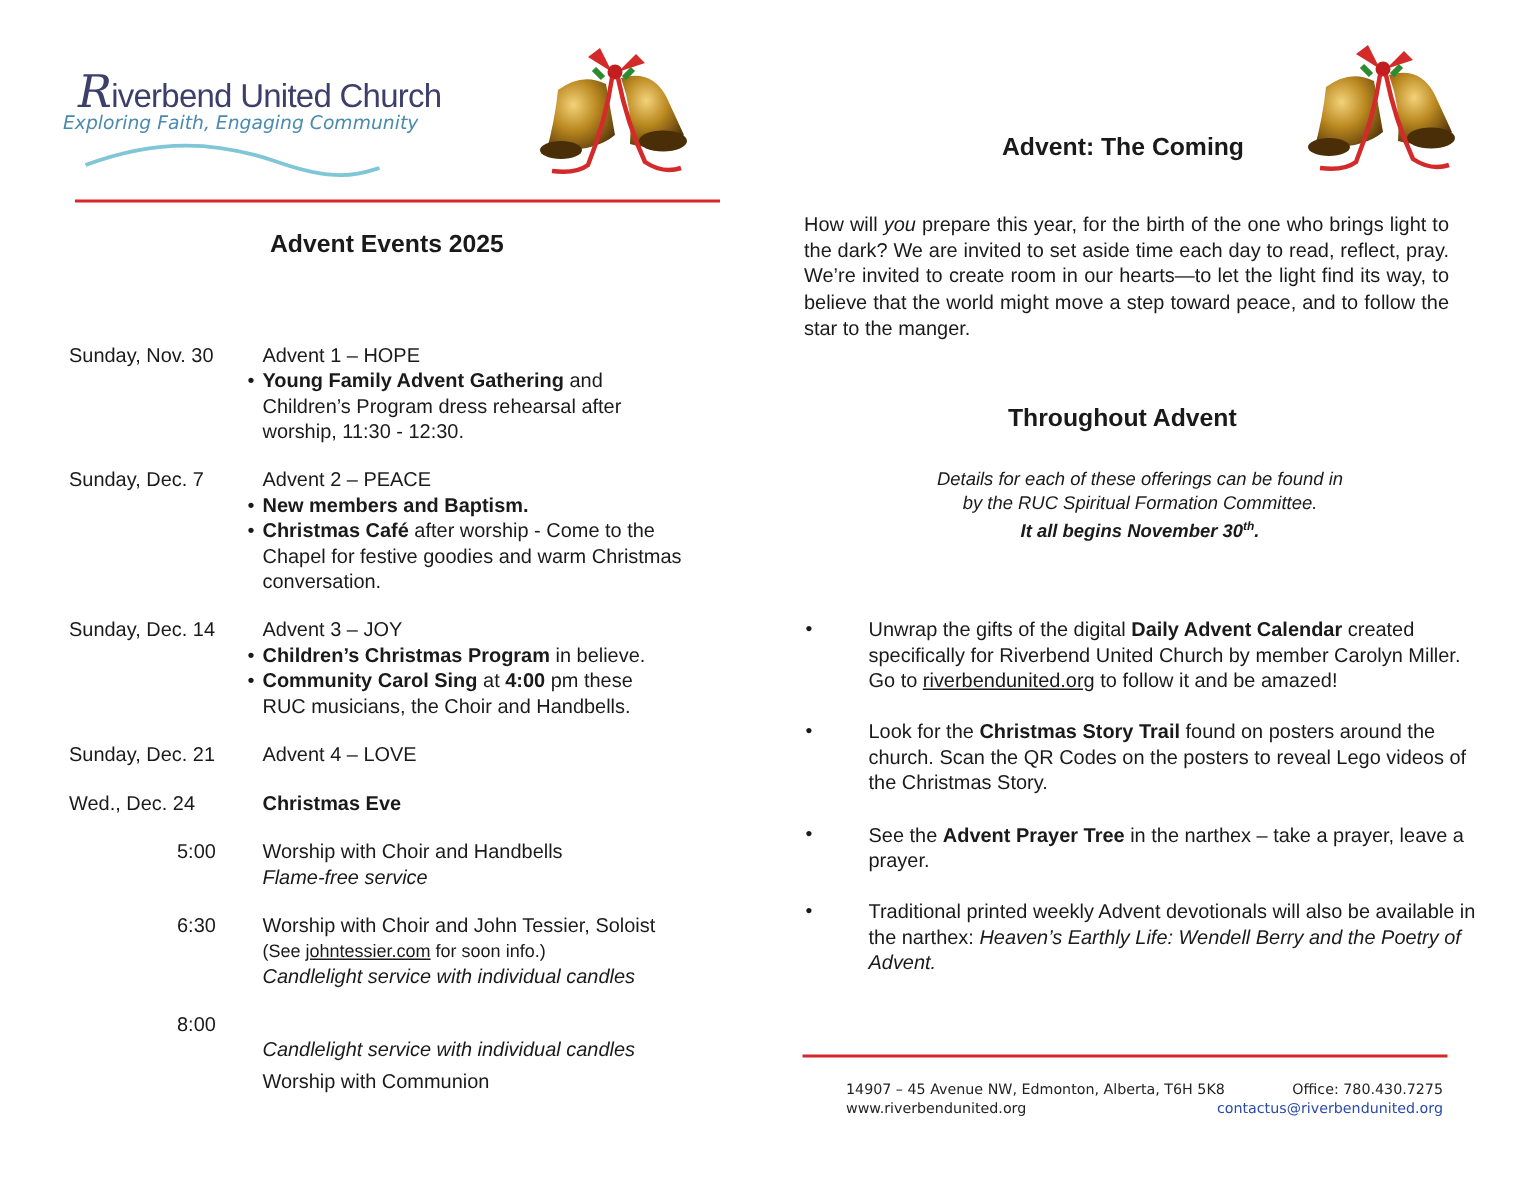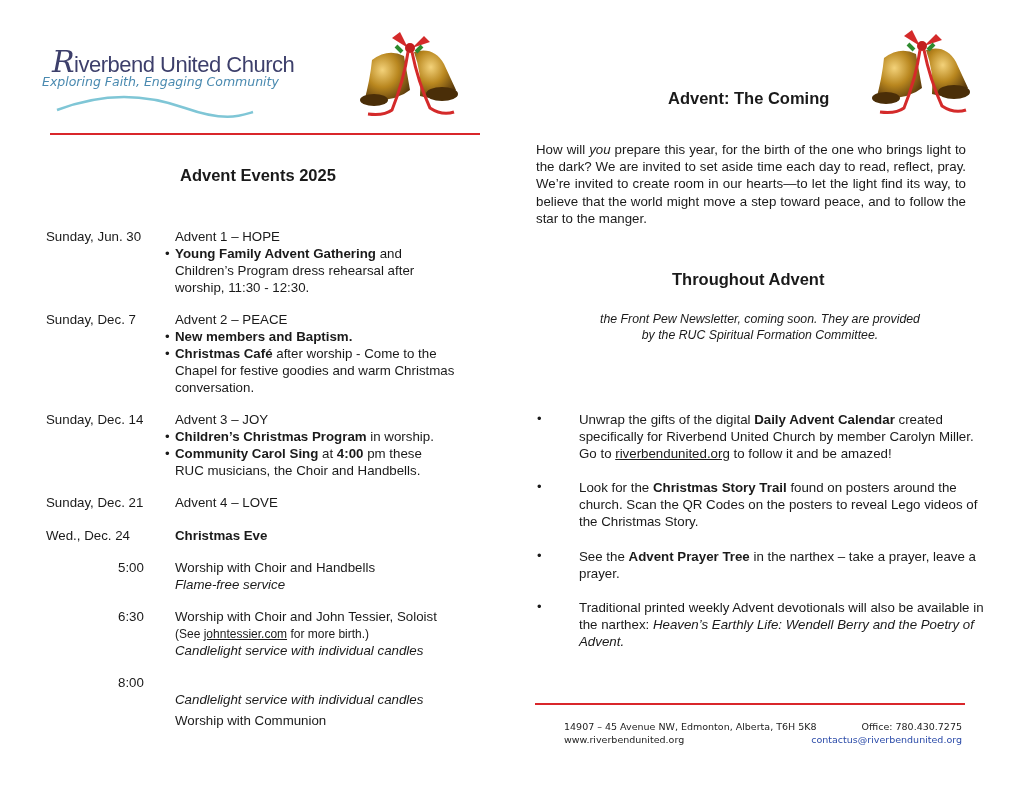--- a/index.html
+++ b/index.html
@@ -5,21 +5,21 @@
   html, body { margin:0; padding:0; background:#ffffff; }
   body { width:1024px; height:791px; position:relative; overflow:hidden;
          font-family:"Liberation Sans", sans-serif; color:#1a1a1a; }
   .abs { position:absolute; }
   .logo-title { left:52px; top:44px; font-family:"Liberation Sans", sans-serif; font-size:22px; color:#3d3f6b; letter-spacing:-0.5px; white-space:nowrap; }
   .logo-title .bigR { font-family:"DejaVu Serif", serif; font-size:30px; font-style:italic; font-weight:normal; color:#3d3f6b; }
   .logo-tag { left:42px; top:74px; font-family:"DejaVu Sans", sans-serif; font-style:italic; font-size:12.5px; color:#4a8ab0; white-space:nowrap; }
   .logo-wave { left:55px; top:90px; }
   .red-rule { height:2px; background:#d9262b; }
   h2 { margin:0; font-weight:bold; font-size:16.5px; }
-  .left-heading { left:180px; top:154px;margin-top:12px; }
+  .left-heading { left:180px; top:154px; }
   .ev { position:absolute; font-size:13.3px; line-height:17px; white-space:nowrap; }
   .date { left:46px; }
   .col2 { left:175px; }
   .bul { position:absolute; left:165px; font-size:13.3px; line-height:17px; }
   .bultext { left:175px; }
   .time { left:118px; font-weight:normal; }
   .it { font-style:italic; }
   .b { font-weight:bold; }
   .small { font-size:12px; }
   .u { text-decoration:underline; }
@@ -76,70 +76,71 @@
   <path d="M34 8 L50 18 L42 2Z M66 6 L54 18 L72 12Z" fill="#d42a2a"></path>
   <circle cx="52" cy="18" r="5" fill="#c21e1e"></circle>
   <path d="M44 22 L38 16 M58 22 L64 16" stroke="#2e8a2e" stroke-width="4"></path>
   <path d="M50 22 Q46 50 34 80 Q26 86 10 84 M54 22 Q60 52 72 78 Q84 86 96 82" stroke="#d42a2a" stroke-width="3" fill="none"></path>
 </svg>
 
 <div class="abs red-rule" style="left:50px;top:133px;width:430px"></div>
 
 <h2 class="abs left-heading">Advent Events 2025</h2>
 
-<div class="ev date" style="top:228px">Sunday, Jun. 30</div>
+<div class="ev date" style="top:228px">Sunday, Nov. 30</div>
 <div class="ev col2" style="top:228px">Advent 1 – HOPE</div>
 <div class="bul" style="top:245px">•</div>
 <div class="ev bultext" style="top:245px"><span class="b">Young Family Advent Gathering</span><span> and</span></div>
 <div class="ev bultext" style="top:262px">Children’s Program dress rehearsal after</div>
 <div class="ev bultext" style="top:279px">worship, 11:30 - 12:30.</div>
 
 <div class="ev date" style="top:311px">Sunday, Dec. 7</div>
 <div class="ev col2" style="top:311px">Advent 2 – PEACE</div>
 <div class="bul" style="top:328px">•</div>
 <div class="ev bultext b" style="top:328px">New members and Baptism.</div>
 <div class="bul" style="top:345px">•</div>
 <div class="ev bultext" style="top:345px"><span class="b">Christmas Café</span><span> after worship - Come to the</span></div>
 <div class="ev bultext" style="top:362px">Chapel for festive goodies and warm Christmas</div>
 <div class="ev bultext" style="top:379px">conversation.</div>
 
 <div class="ev date" style="top:411px">Sunday, Dec. 14</div>
 <div class="ev col2" style="top:411px">Advent 3 – JOY</div>
 <div class="bul" style="top:428px">•</div>
-<div class="ev bultext" style="top:428px"><span class="b">Children’s Christmas Program</span><span> in worship.</span></div>
+<div class="ev bultext" style="top:428px"><span class="b">Children’s Christmas Program</span><span> in believe.</span></div>
 <div class="bul" style="top:445px">•</div>
 <div class="ev bultext" style="top:445px"><span class="b">Community Carol Sing</span><span> at </span><span class="b">4:00</span><span> pm these</span></div>
 <div class="ev bultext" style="top:462px">RUC musicians, the Choir and Handbells.</div>
 
 <div class="ev date" style="top:494px">Sunday, Dec. 21</div>
 <div class="ev col2" style="top:494px">Advent 4 – LOVE</div>
 
 <div class="ev date" style="top:527px">Wed., Dec. 24</div>
 <div class="ev col2 b" style="top:527px">Christmas Eve</div>
 
 <div class="ev time" style="top:559px">5:00</div>
 <div class="ev col2" style="top:559px">Worship with Choir and Handbells</div>
 <div class="ev col2 it" style="top:576px">Flame-free service</div>
 
 <div class="ev time" style="top:608px">6:30</div>
 <div class="ev col2" style="top:608px">Worship with Choir and John Tessier, Soloist</div>
-<div class="ev col2 small" style="top:626px"><span>(See </span><span class="u">johntessier.com</span><span> for more birth.)</span></div>
+<div class="ev col2 small" style="top:626px"><span>(See </span><span class="u">johntessier.com</span><span> for soon info.)</span></div>
 <div class="ev col2 it" style="top:642px">Candlelight service with individual candles</div>
 
 <div class="ev time" style="top:674px">8:00</div>
 <div class="ev col2" style="top:712px">Worship with Communion</div>
 <div class="ev col2 it" style="top:691px">Candlelight service with individual candles</div>
 
 <h2 class="abs right-heading1">Advent: The Coming</h2>
 <div class="abs intro"><span>How will </span><span class="it">you</span><span> prepare this year, for the birth of the one who brings light to the dark? We are invited to set aside time each day to read, reflect, pray. We’re invited to create room in our hearts—to let the light find its way, to believe that the world might move a step toward peace, and to follow the star to the manger.</span></div>
 
 <h2 class="abs right-heading2">Throughout Advent</h2>
 <div class="abs details">
-  <div>the Front Pew Newsletter, coming soon. They are provided</div>
+  <div>Details for each of these offerings can be found in</div>
   <div>by the RUC Spiritual Formation Committee.</div>
+  <div class="b"><span>It all begins November 30</span><sup style="font-size:8px">th</sup><span>.</span></div>
 </div>
 
 <div class="rb" style="top:411px">•</div>
 <div class="rtext" style="top:411px"><span>Unwrap the gifts of the digital </span><span class="b">Daily Advent Calendar</span><span> created specifically for Riverbend United Church by member Carolyn Miller. Go to </span><span class="u">riverbendunited.org</span><span> to follow it and be amazed!</span></div>
 
 <div class="rb" style="top:479px">•</div>
 <div class="rtext" style="top:479px"><span>Look for the </span><span class="b">Christmas Story Trail</span><span> found on posters around the church. Scan the QR Codes on the posters to reveal Lego videos of the Christmas Story.</span></div>
 
 <div class="rb" style="top:548px">•</div>
 <div class="rtext" style="top:548px"><span>See the </span><span class="b">Advent Prayer Tree</span><span> in the narthex – take a prayer, leave a prayer.</span></div>

